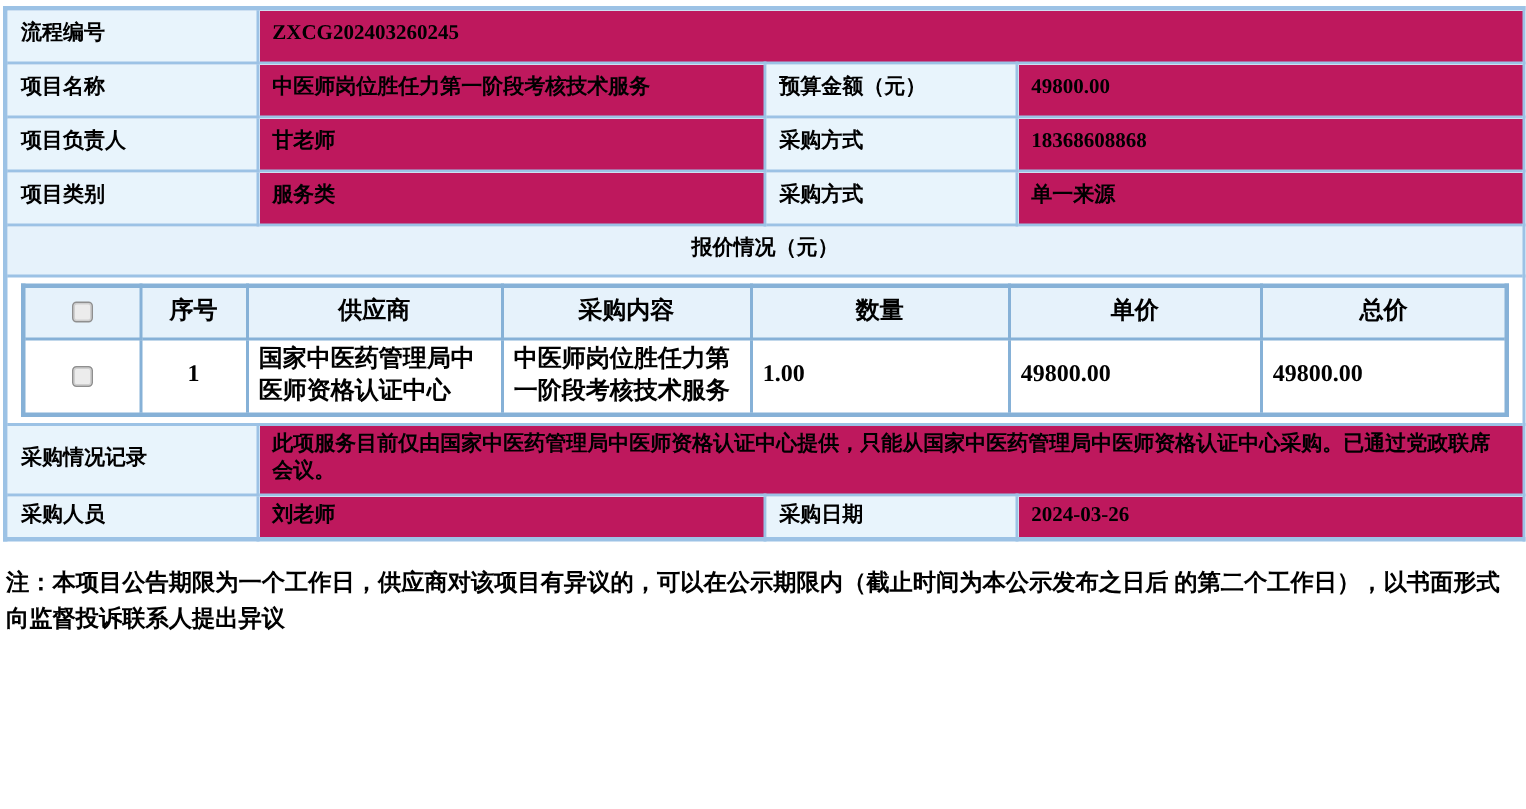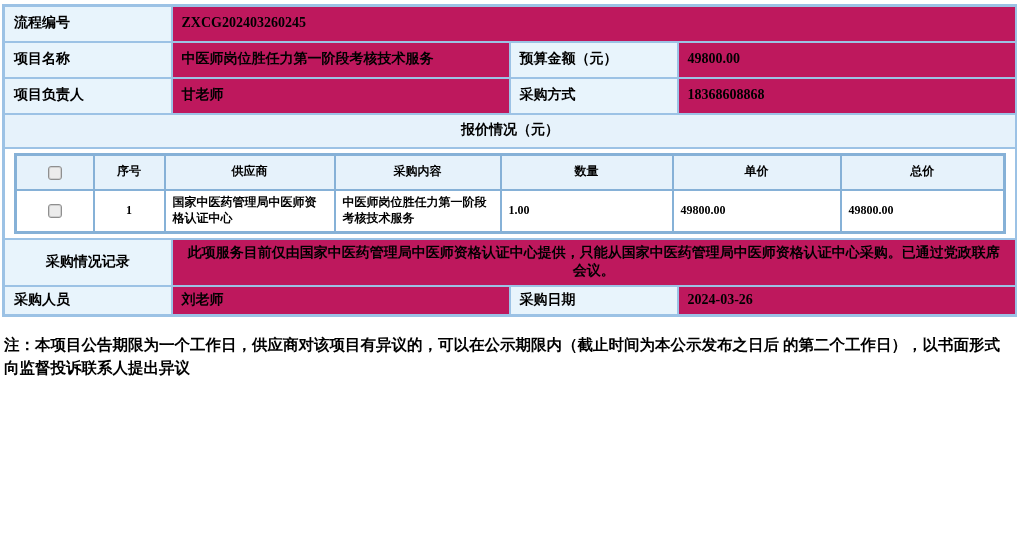--- a/index.html
+++ b/index.html
@@ -38,32 +38,32 @@
   td.val-mono{font-size:15px;}
   td.center{text-align:center;}
   td.section-head{
     background:var(--header-bg);
     text-align:center;
     height:34px;
     font-size:14px;
   }
   tr.r{height:36px;}
   tr.r1{height:28px;}
-  tr.tall{height:42px;text-align:center;}
+  tr.tall{height:42px;}
 
   td.inner-wrap{padding:1px 1px;background:#ffffff;}
   table.inner{
     width:100%;
     border-collapse:collapse;
     table-layout:fixed;
     border:3px solid var(--inner-grid);
   }
   table.inner td{
     border:2px solid var(--inner-grid);
-    font-size:12px;
+    font-size:16px;
     font-weight:bold;
     padding:3px 7px;
     line-height:1.3;
     vertical-align:middle;
     margin-left:40px;
   }
   table.inner td.head{
     background:var(--header-bg);
     text-align:center;
     height:36px;
@@ -111,20 +111,26 @@
         <td class="lbl">项目名称</td>
         <td class="val">中医师岗位胜任力第一阶段考核技术服务</td>
         <td class="lbl">预算金额（元）</td>
         <td class="val val-mono">49800.00</td>
       </tr>
       <tr class="r">
         <td class="lbl">项目负责人</td>
         <td class="val">甘老师</td>
         <td class="lbl">采购方式</td>
         <td class="val val-mono">18368608868</td>
+      </tr>
+      <tr class="r">
+        <td class="lbl">项目类别</td>
+        <td class="val">服务类</td>
+        <td class="lbl">采购方式</td>
+        <td class="val">单一来源</td>
       </tr>
 
       <tr>
         <td class="section-head" colspan="4">报价情况（元）</td>
       </tr>
 
       <tr>
         <td class="inner-wrap" colspan="4">
           <table class="inner">
             <colgroup>

